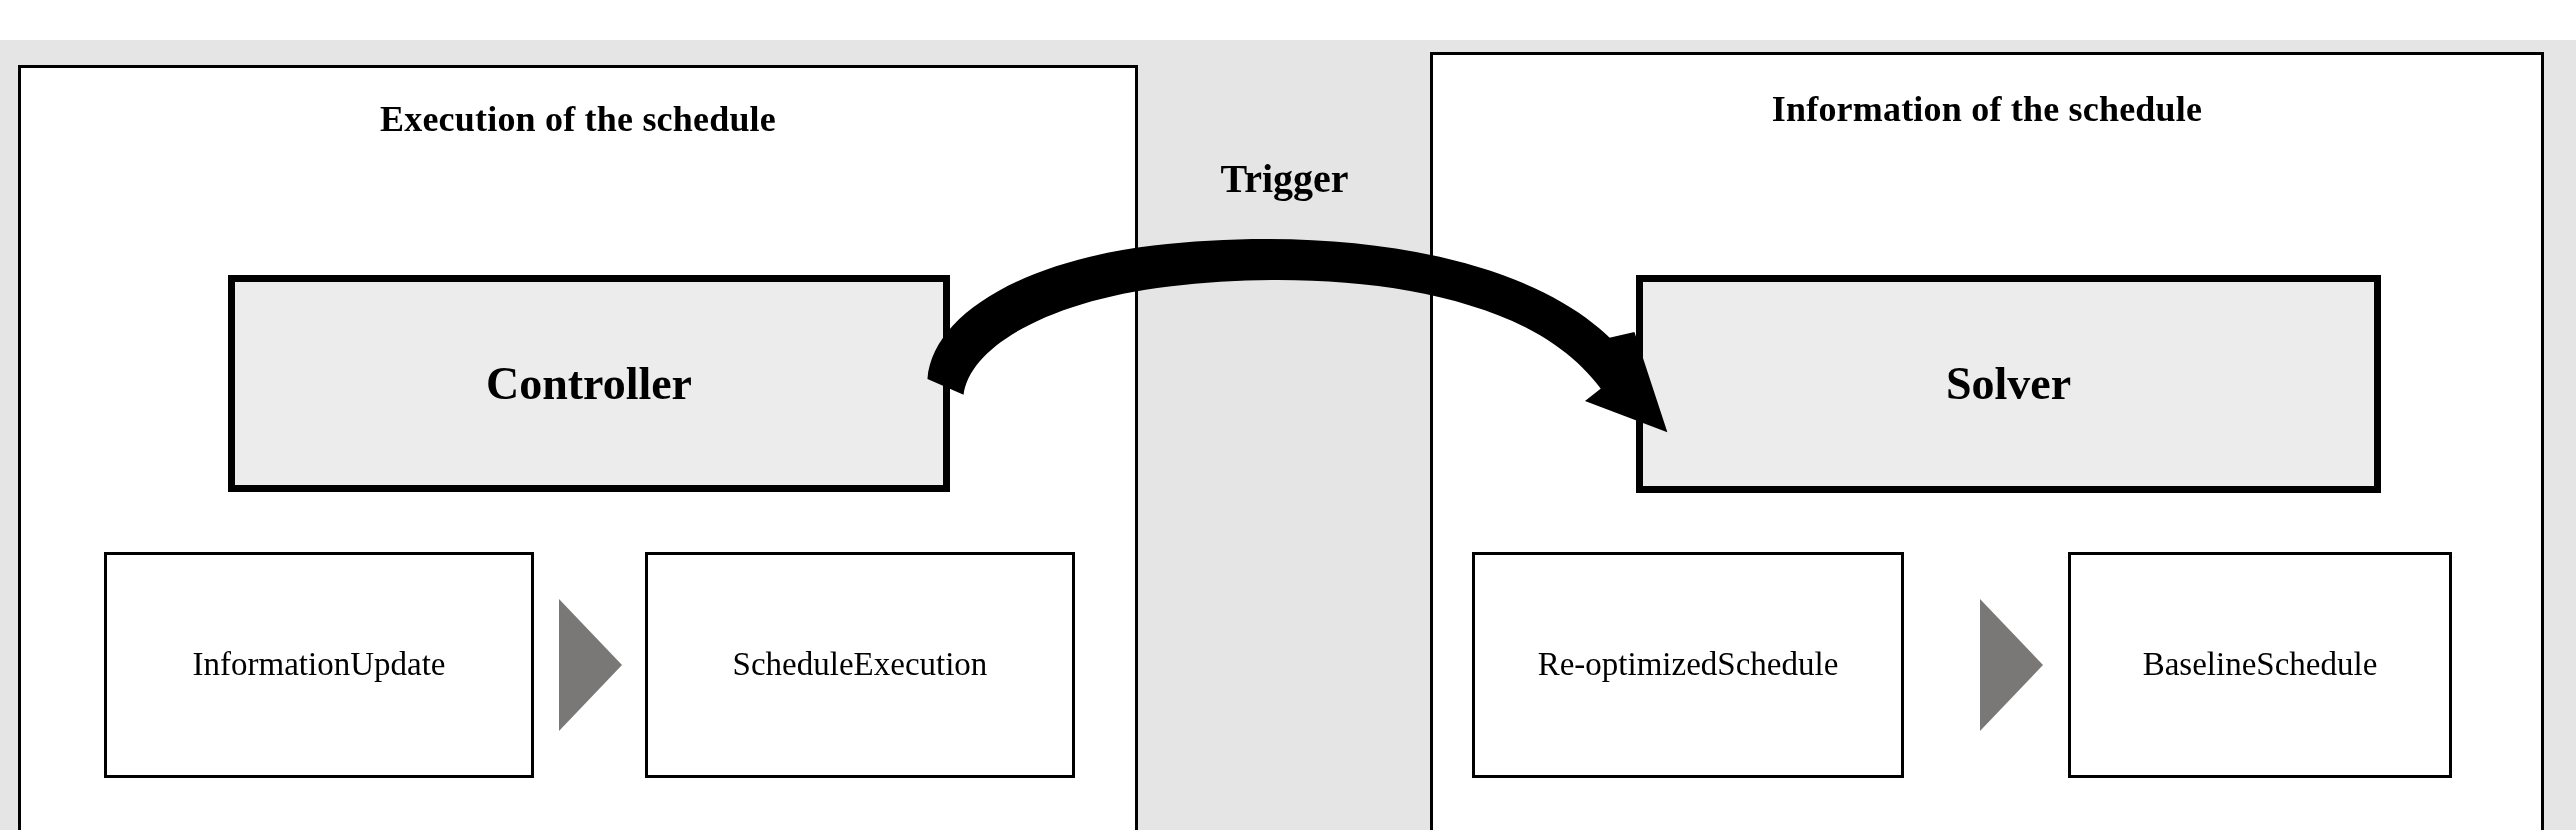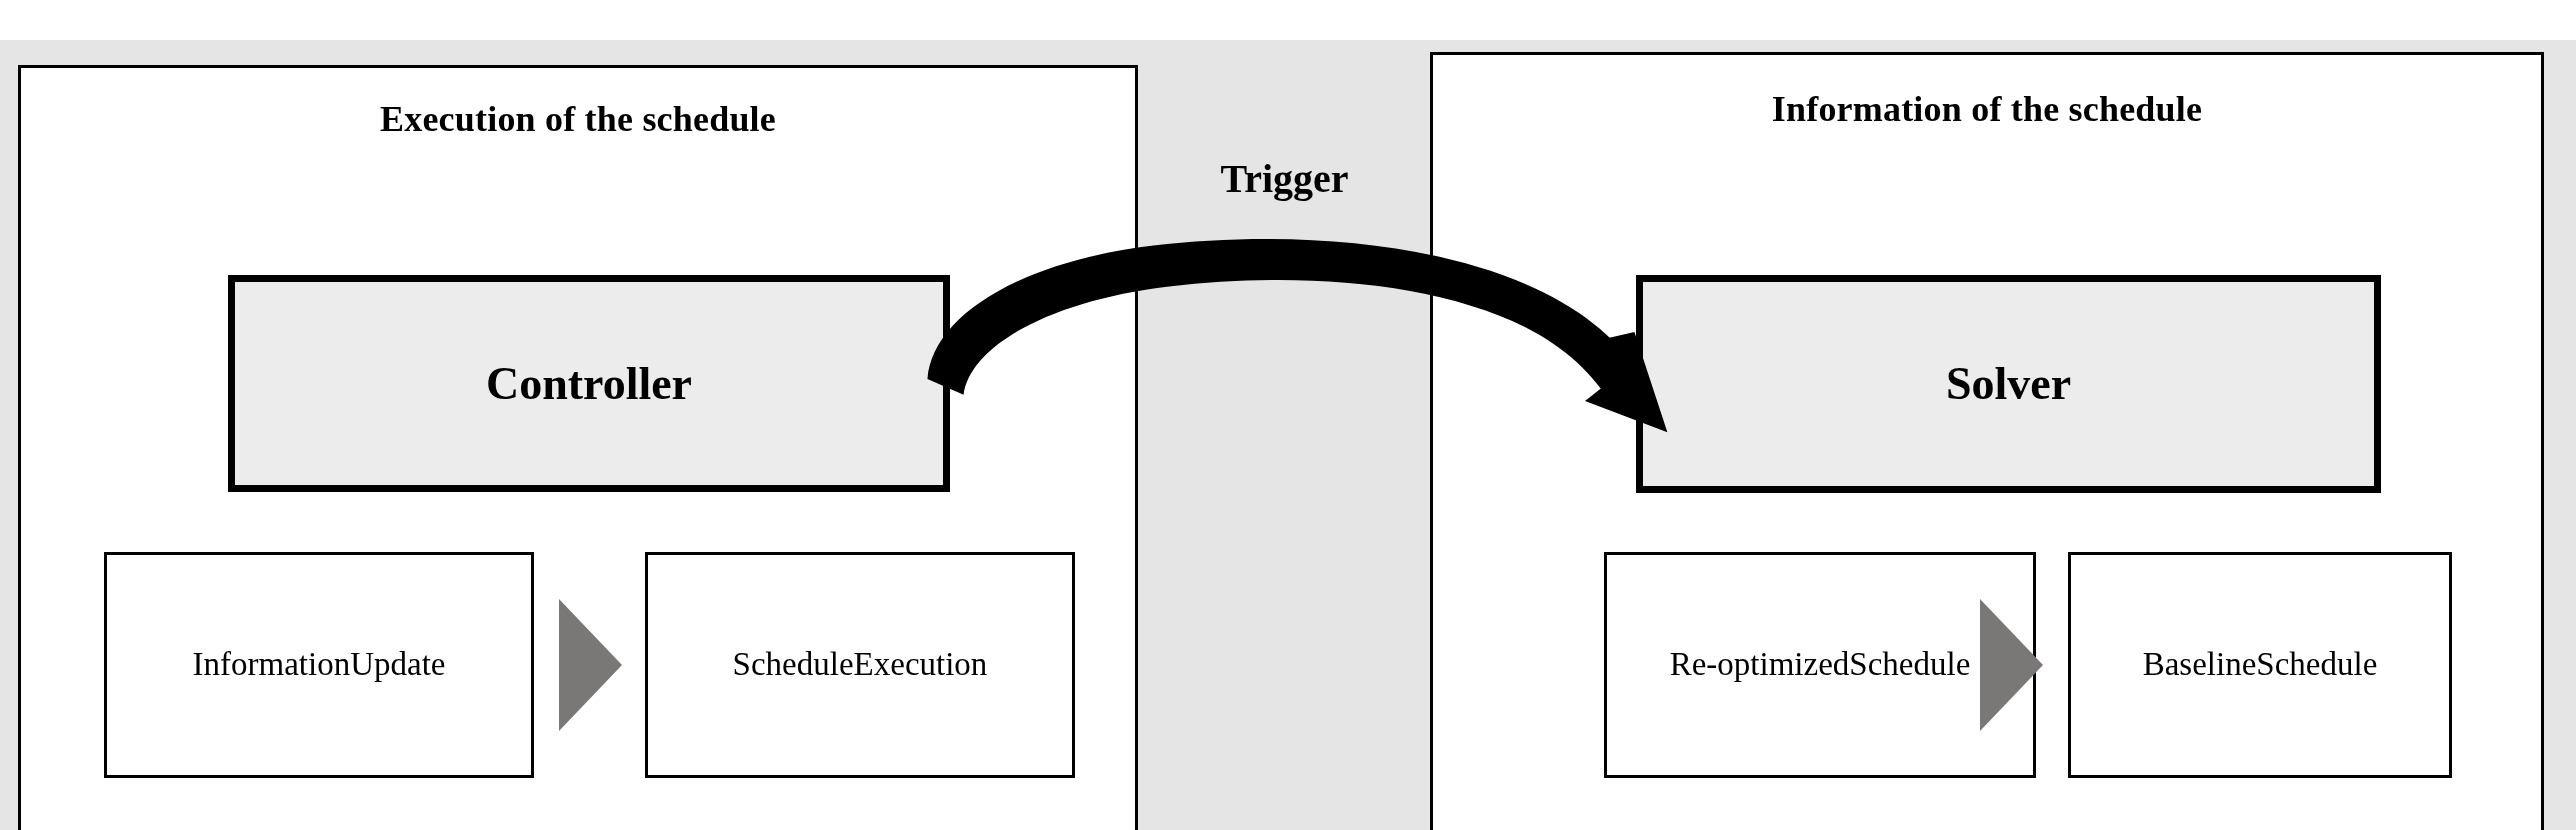--- a/index.html
+++ b/index.html
@@ -77,21 +77,21 @@
   }
   .secondary-box .box-line {
     font-size: 33px;
     line-height: 1.25;
     color: #000000;
     white-space: nowrap;
     font-weight: normal;
   }
   #box-info-update        { left: 104px;  top: 512px; width: 430px; height: 226px; }
   #box-schedule-disrupt   { left: 645px;  top: 512px; width: 430px; height: 226px; }
-  #box-reoptimized        { left: 1604px; top: 512px; width: 432px; height: 226px; }
+  #box-reoptimized        { left: 1472px; top: 512px; width: 432px; height: 226px; }
   #box-baseline           { left: 2068px; top: 512px; width: 384px; height: 226px; }
 
   
   .gray-arrow {
     position: absolute;
     width: 0;
     height: 0;
     border-top: 66px solid transparent;
     border-bottom: 66px solid transparent;
     border-left: 63px solid #7a7876;

